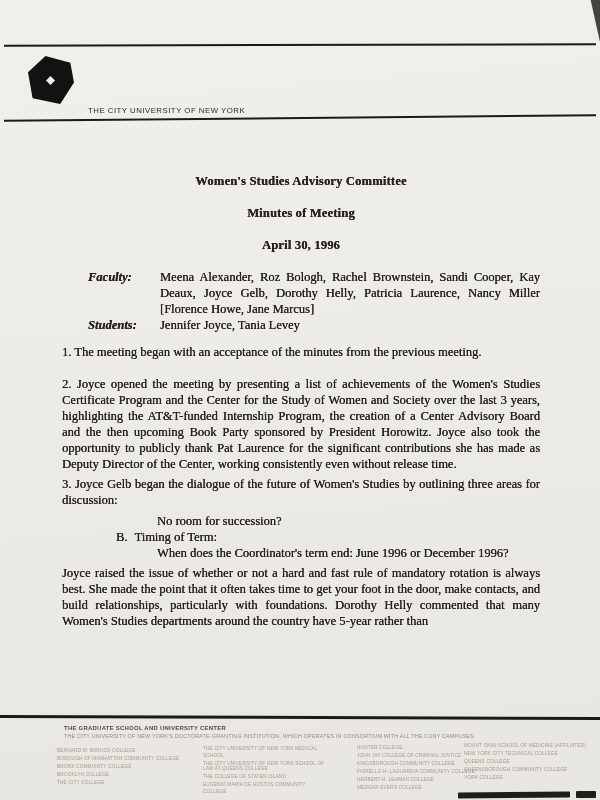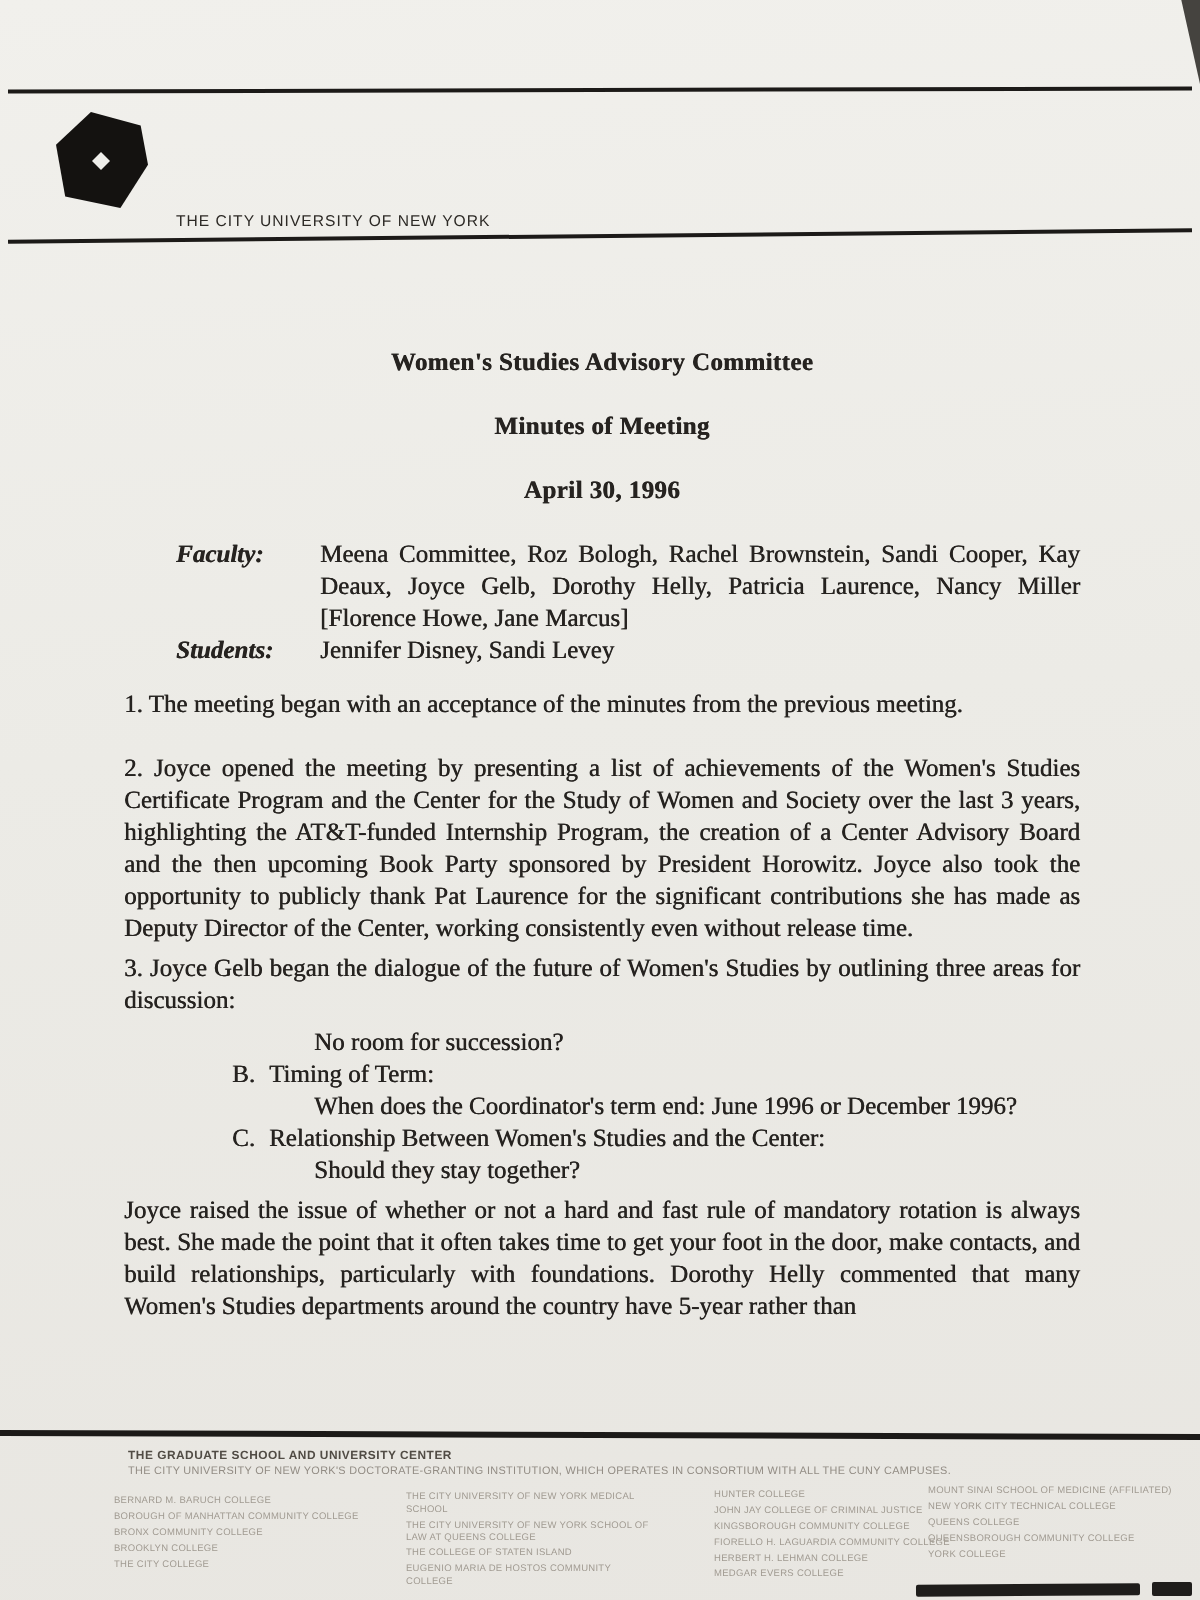--- a/index.html
+++ b/index.html
@@ -78,43 +78,39 @@
   <div class="rule rule-mid"></div>
 
   <div class="doc">
     <div class="t-center">Women's Studies Advisory Committee</div>
     <div class="t-center">Minutes of Meeting</div>
     <div class="t-center">April 30, 1996</div>
 
     <div class="attendees">
       <div class="att-row">
         <div class="att-label">Faculty:</div>
-        <div class="att-names">Meena Committee, Roz Bologh, Rachel Brownstein, Sandi Cooper, Kay Deaux, Joyce Gelb, Dorothy Helly, Patricia Laurence, Nancy Miller [Florence Howe, Jane Marcus]</div>
+        <div class="att-names">Meena Alexander, Roz Bologh, Rachel Brownstein, Sandi Cooper, Kay Deaux, Joyce Gelb, Dorothy Helly, Patricia Laurence, Nancy Miller [Florence Howe, Jane Marcus]</div>
       </div>
       <div class="att-row">
         <div class="att-label">Students:</div>
-        <div class="att-names">Jennifer Disney, Sandi Levey</div>
+        <div class="att-names">Jennifer Joyce, Tania Levey</div>
       </div>
     </div>
 
     <div class="para p1">1. The meeting began with an acceptance of the minutes from the previous meeting.</div>
     <div class="para p2">2. Joyce opened the meeting by presenting a list of achievements of the Women's Studies Certificate Program and the Center for the Study of Women and Society over the last 3 years, highlighting the AT&amp;T-funded Internship Program, the creation of a Center Advisory Board and the then upcoming Book Party sponsored by President Horowitz.  Joyce also took the opportunity to publicly thank Pat Laurence for the significant contributions she has made as Deputy Director of the Center, working consistently even without release time.</div>
     <div class="para p3">3. Joyce Gelb began the dialogue of the future of Women's Studies by outlining three areas for discussion:</div>
 
     <div class="agenda">
       <div class="agenda-item">
         <div class="agenda-question">No room for succession?</div>
       </div>
       <div class="agenda-item">
         <div class="agenda-heading"><span class="agenda-letter">B.</span><span>Timing of Term:</span></div>
         <div class="agenda-question">When does the Coordinator's term end: June 1996 or December 1996?</div>
-      </div>
-      <div class="agenda-item">
-        <div class="agenda-heading"><span class="agenda-letter">C.</span><span>Relationship Between Women's Studies and the Center:</span></div>
-        <div class="agenda-question">Should they stay together?</div>
       </div>
     </div>
 
     <div class="para p4">Joyce raised the issue of whether or not a hard and fast rule of mandatory rotation is always best.  She made the point that it often takes time to get your foot in the door, make contacts, and build relationships, particularly with foundations.  Dorothy Helly commented that many Women's Studies departments around the country have 5-year rather than</div>
   </div>
 
   <div class="rule rule-bot"></div>
   <div class="footer">
     <div class="f-head-wrap">
       <div class="f-heading">THE GRADUATE SCHOOL AND UNIVERSITY CENTER</div>

